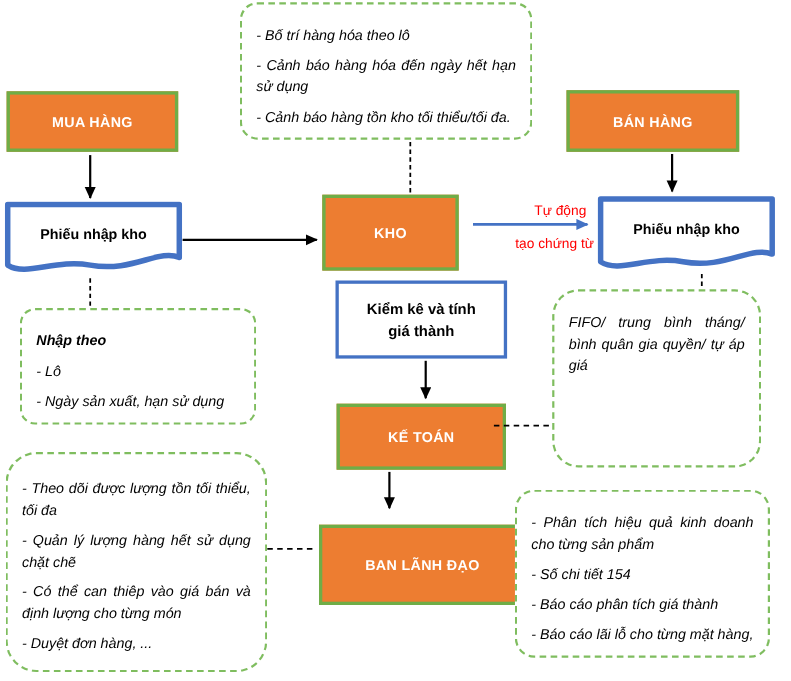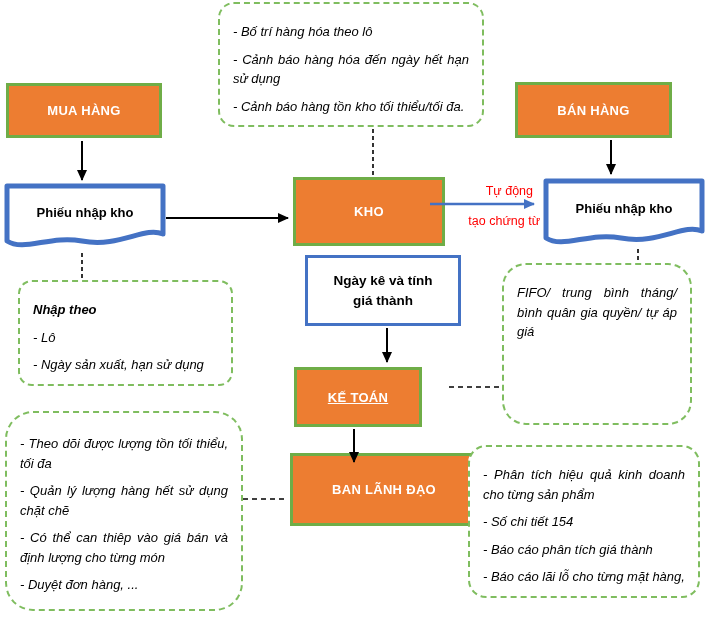--- a/index.html
+++ b/index.html
@@ -47,34 +47,34 @@
   </div>
 
   <div class="pbox" style="left:6px; top:83px; width:156px; height:55px;">
     <span>MUA HÀNG</span>
   </div>
 
   <div class="pbox" style="left:515px; top:82px; width:157px; height:56px;">
     <span>BÁN HÀNG</span>
   </div>
 
-  <div class="pbox" style="left:293px; top:177px; width:152px; height:69px;">
+  <div class="pbox" style="left:293px; top:177px; width:124px; height:69px;">
     <span>KHO</span>
   </div>
 
-  <div class="pbox" style="left:294px; top:367px; width:128px; height:60px;text-decoration:underline;">
+  <div class="pbox" style="left:306px; top:367px; width:154px; height:60px;">
     <span>KẾ TOÁN</span>
   </div>
 
-  <div class="pbox" style="left:290px; top:453px; width:188px; height:73px;text-align:right;">
+  <div class="pbox" style="left:290px; top:477px; width:188px; height:73px;text-align:right;">
     <span>BAN LÃNH ĐẠO</span>
   </div>
 
   <div class="tbox" style="left:305px; top:255px; width:156px; height:71px;">
-    <span>Ngày kê và tính giá thành</span>
+    <span>Kiểm kê và tính giá thành</span>
   </div>
 
   <div class="doc" style="left:4px; top:183px; width:162px; height:72px;">
     <svg viewBox="0 0 162 72" preserveAspectRatio="none">
       <path d="M3,3 H159 V51 C140,43 116,65 78,58 C46,52 20,69 3,58 Z" fill="#ffffff" stroke="#4472C4" stroke-width="5" stroke-linejoin="round"></path>
     </svg>
     <div class="doc-label">Phiếu nhập kho</div>
   </div>
 
   <div class="doc" style="left:543px; top:178px; width:162px; height:74px;">

